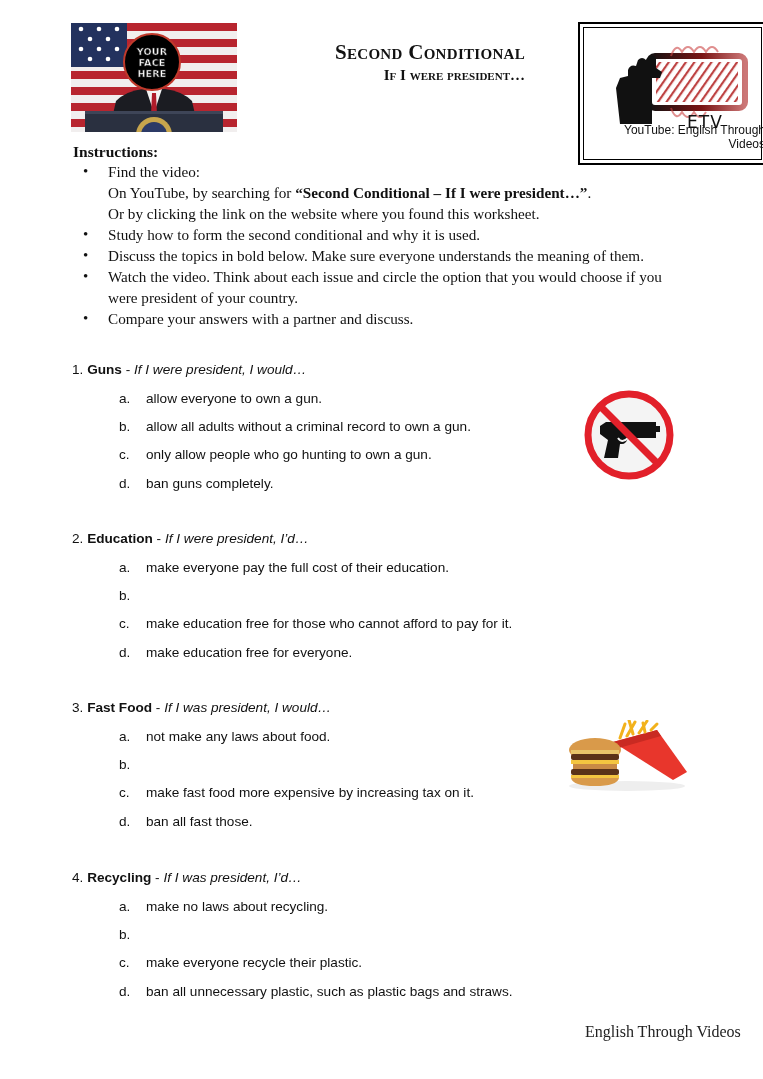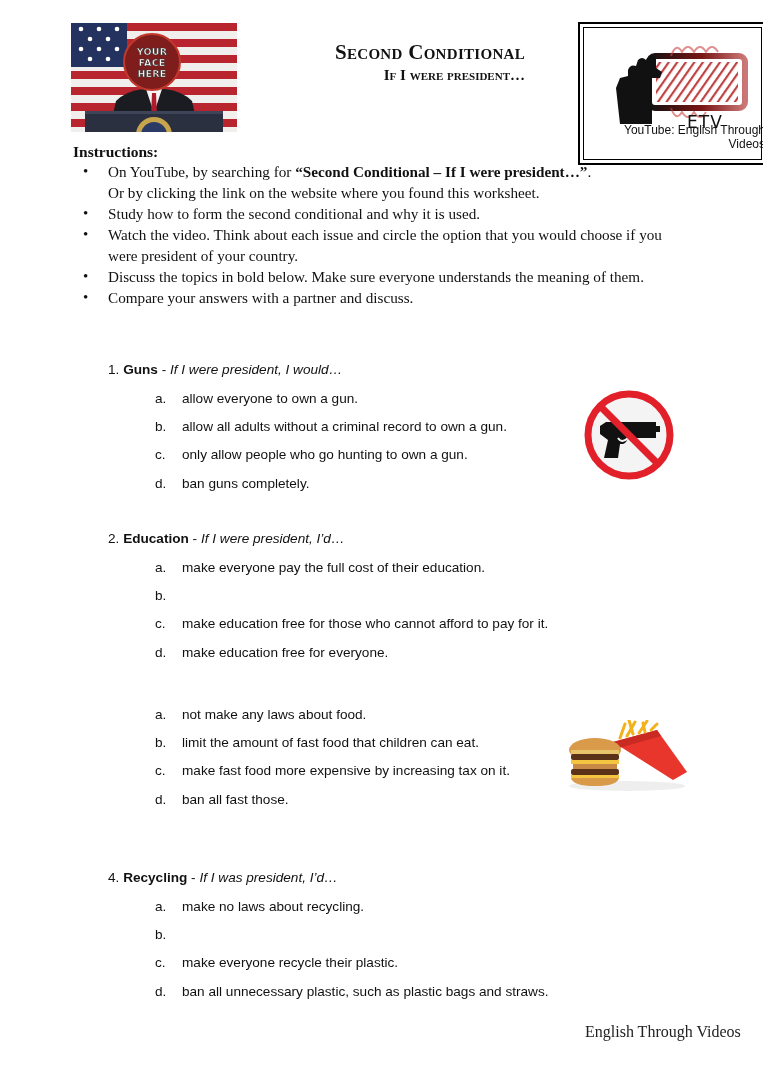--- a/index.html
+++ b/index.html
@@ -1,21 +1,21 @@
 <!DOCTYPE html>
 <html><head>
   <meta charset="utf-8">
   <style>
     html, body { margin: 0; padding: 0; background: #ffffff; }
     body { width: 763px; height: 1079px; position: relative; overflow: hidden; color: #111; }
 
     
     #photo { position: absolute; left: 71px; top: 23px; width: 166px; height: 109px; overflow: hidden; background: #b23a3a; }
     #photo svg { display: block; }
-    .face-text { position: absolute; left: 52px; top: 10px; width: 54px; height: 54px; border-radius: 50%; background: #7f1d1d; border: 2px solid #c0392b;
+    .face-text { position: absolute; left: 52px; top: 10px; width: 54px; height: 54px; border-radius: 50%; background: #000000; border: 2px solid #c0392b;
                  display: flex; flex-direction: column; align-items: center; justify-content: center;
                  font-family: "DejaVu Sans", sans-serif; font-weight: bold; font-size: 9.5px; line-height: 11px; color: #fff;
                  -webkit-text-stroke: 0.6px #333; text-align: center; letter-spacing: 0.2px; }
 
     
     #title { position: absolute; left: 250px; top: 40px; width: 275px; text-align: right; font-family: "Liberation Serif", serif; font-weight: bold; color: #111; }
     #title .t1 { font-size: 21px; font-variant: small-caps; letter-spacing: 0.3px; }
     #title .t2 { font-size: 15px; font-variant: small-caps; margin-top: 2px; }
 
     
@@ -25,21 +25,21 @@
     #logo .etv { position: absolute; left: 107px; top: 88px; font-family: "DejaVu Sans", sans-serif; font-size: 17px; letter-spacing: 1px; color: #111; }
 
     
     #instr-title { position: absolute; left: 73px; top: 143px; font-family: "Liberation Serif", serif; font-weight: bold; font-size: 15.5px; }
     #instr { position: absolute; left: 80px; top: 161px; width: 640px; font-family: "Liberation Serif", serif; font-size: 15.2px; line-height: 21px; }
     #instr .bullet { position: relative; padding-left: 28px; }
     #instr .bullet::before { content: "•"; position: absolute; left: 3px; top: 0; font-size: 15px; }
     #instr b { font-weight: bold; }
 
     
-    .question { position: absolute; left: 72px; font-family: "Liberation Sans", "DejaVu Sans", sans-serif; font-size: 13.6px; margin-left: 36px; }
+    .question { position: absolute; left: 72px; font-family: "Liberation Sans", "DejaVu Sans", sans-serif; font-size: 13.6px; }
     .q-head { margin-bottom: 7px; }
     .q-head .topic { font-weight: bold; }
     .q-head .prompt { font-style: italic; }
     .option { display: flex; height: 28.3px; align-items: center; }
     .option .letter { width: 27px; padding-left: 47px; }
     .option .text { }
 
     #gun-sign { position: absolute; left: 582px; top: 388px; }
     #food-img { position: absolute; left: 565px; top: 720px; }
 
@@ -117,26 +117,27 @@
 
     <path d="M0 50 L4 40 L12 38 L12 32 Q14 26 20 28 L22 22 Q26 18 30 22 L32 20 Q36 16 40 20 L40 30 L46 34 L44 40 L36 40 L36 86 L4 86 Z" fill="#111"></path>
   </svg>
   <div class="etv">ETV</div>
   <div class="caption">YouTube: English Through Videos</div>
 </div>
 
 <div id="instr-title">Instructions:</div>
 <div id="instr">
   <div class="bullet">
+    <div>Find the video:</div>
     <div><span>On YouTube, by searching for </span><b>“Second Conditional – If I were president…”</b><span>.</span></div>
     <div>Or by clicking the link on the website where you found this worksheet.</div>
   </div>
   <div class="bullet">Study how to form the second conditional and why it is used.</div>
+  <div class="bullet">Discuss the topics in bold below. Make sure everyone understands the meaning of them.</div>
   <div class="bullet" style="padding-right:40px">Watch the video. Think about each issue and circle the option that you would choose if you were president of your country.</div>
-  <div class="bullet">Discuss the topics in bold below. Make sure everyone understands the meaning of them.</div>
   <div class="bullet">Compare your answers with a partner and discuss.</div>
 </div>
 
 <div class="question" style="top:362px">
   <div class="q-head"><span>1.</span> <span class="topic">Guns</span><span> - </span><span class="prompt">If I were president, I would…</span></div>
   <div class="option">
       <span class="letter">a.</span>
       <span class="text">allow everyone to own a gun.</span>
     </div>
   <div class="option">
@@ -166,27 +167,27 @@
       <span class="letter">c.</span>
       <span class="text">make education free for those who cannot afford to pay for it.</span>
     </div>
   <div class="option">
       <span class="letter">d.</span>
       <span class="text">make education free for everyone.</span>
     </div>
 </div>
 
 <div class="question" style="top:700px">
+  <div class="q-head"><span>3.</span> <span class="topic">Fast Food</span><span> - </span><span class="prompt">If I was president, I would…</span></div>
   <div class="option">
       <span class="letter">a.</span>
       <span class="text">not make any laws about food.</span>
     </div>
   <div class="option">
       <span class="letter">b.</span>
-      <span class="text">limit the amount of fast food that children can eat.</span>
     </div>
   <div class="option">
       <span class="letter">c.</span>
       <span class="text">make fast food more expensive by increasing tax on it.</span>
     </div>
   <div class="option">
       <span class="letter">d.</span>
       <span class="text">ban all fast those.</span>
     </div>
 </div>

